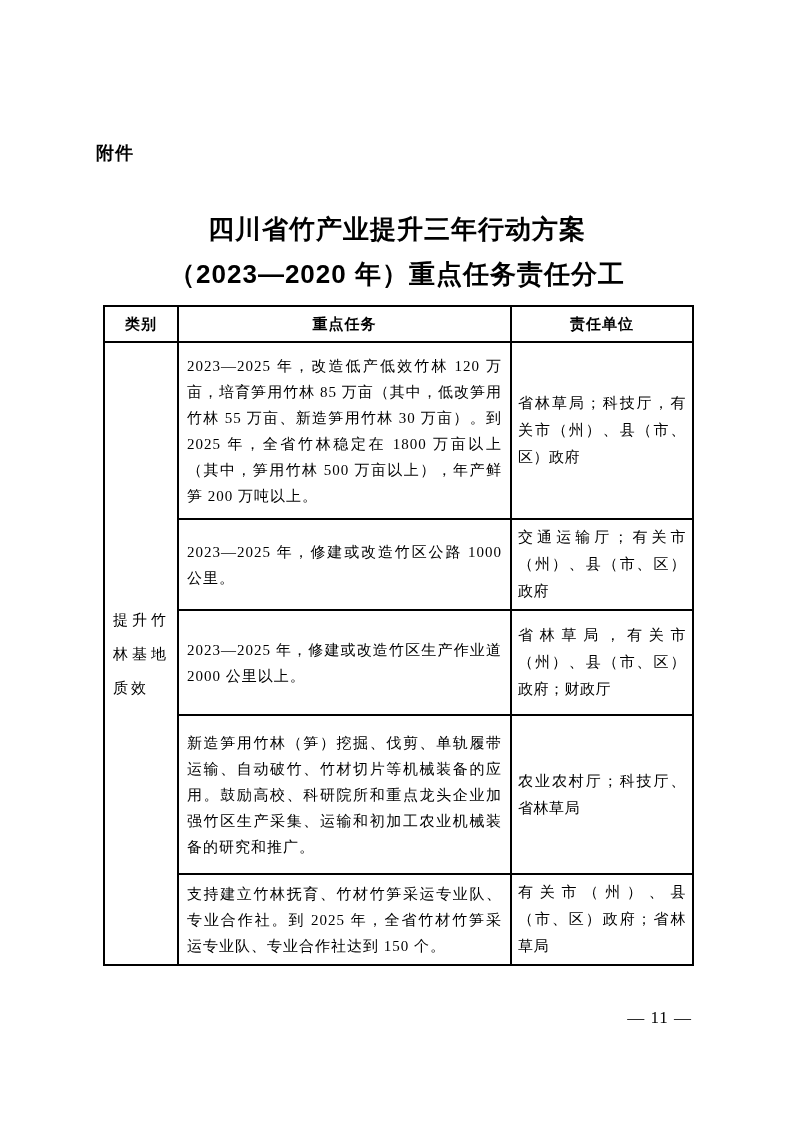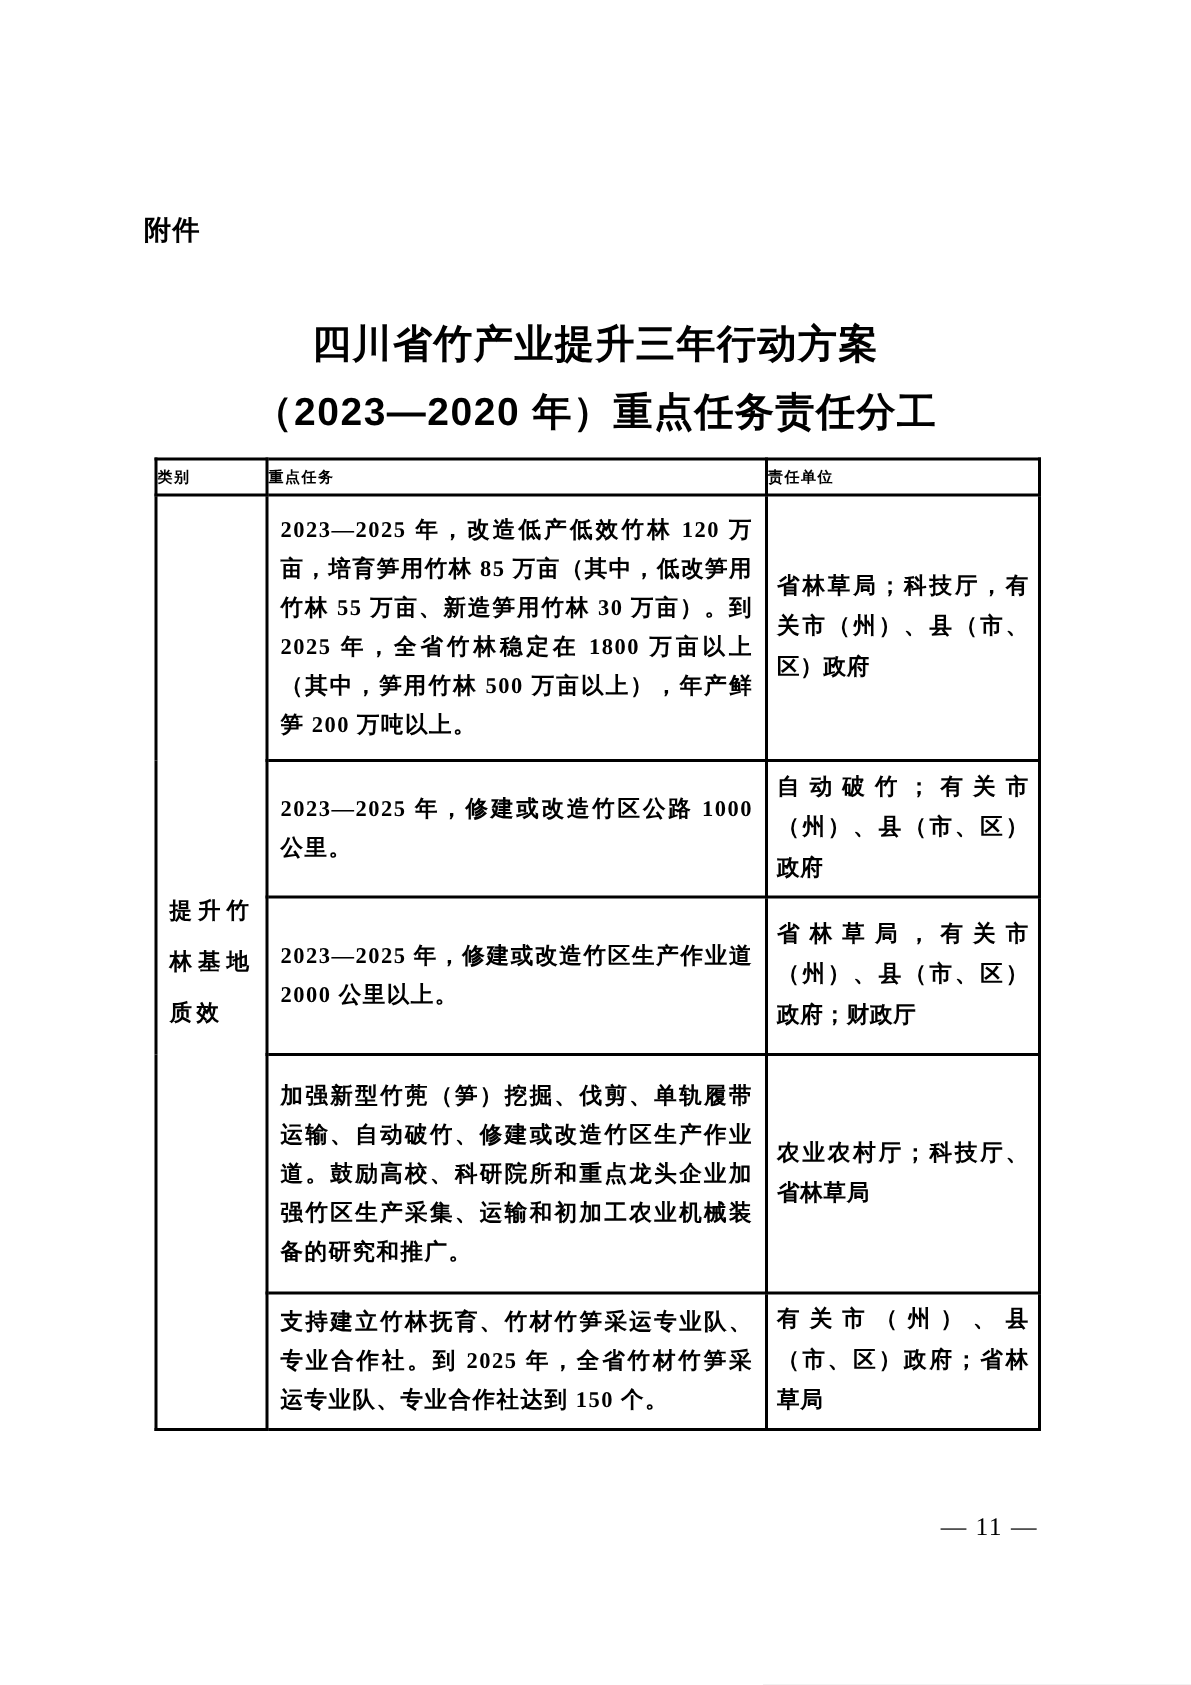--- a/index.html
+++ b/index.html
@@ -40,28 +40,27 @@
     left: 103px;
     top: 305px;
     width: 589px;
     border-collapse: collapse;
     table-layout: fixed;
   }
   table.doc-table th,
   table.doc-table td {
     border: 2px solid #000000;
     vertical-align: middle;
-    font-weight: bold;
   }
   table.doc-table th {
     font-family: "Liberation Sans", sans-serif;
     font-weight: bold;
-    font-size: 10px;
-    height: 24px;
-    text-align: left;
+    font-size: 15px;
+    height: 36px;
+    text-align: center;
     letter-spacing: 1px;
   }
   td.cat {
     font-size: 15px;
     line-height: 34px;
     padding: 0 8px;
     text-align: justify;
     letter-spacing: 3px;
     border-radius: 17px;
   }
@@ -119,28 +118,28 @@
       </tr>
     </thead>
     <tbody>
       <tr class="r1">
         <td class="cat" rowspan="5">提升竹林基地质效</td>
         <td class="task">2023—2025 年，改造低产低效竹林 120 万亩，培育笋用竹林 85 万亩（其中，低改笋用竹林 55 万亩、新造笋用竹林 30 万亩）。到 2025 年，全省竹林稳定在 1800 万亩以上（其中，笋用竹林 500 万亩以上），年产鲜笋 200 万吨以上。</td>
         <td class="unit">省林草局；科技厅，有关市（州）、县（市、区）政府</td>
       </tr>
       <tr class="r2">
         <td class="task">2023—2025 年，修建或改造竹区公路 1000 公里。</td>
-        <td class="unit">自动破竹；有关市（州）、县（市、区）政府</td>
+        <td class="unit">交通运输厅；有关市（州）、县（市、区）政府</td>
       </tr>
       <tr class="r3">
         <td class="task">2023—2025 年，修建或改造竹区生产作业道 2000 公里以上。</td>
         <td class="unit">省林草局，有关市（州）、县（市、区）政府；财政厅</td>
       </tr>
       <tr class="r4">
-        <td class="task">加强新型竹蔸（笋）挖掘、伐剪、单轨履带运输、自动破竹、修建或改造竹区生产作业道。鼓励高校、科研院所和重点龙头企业加强竹区生产采集、运输和初加工农业机械装备的研究和推广。</td>
+        <td class="task">新造笋用竹林（笋）挖掘、伐剪、单轨履带运输、自动破竹、竹材切片等机械装备的应用。鼓励高校、科研院所和重点龙头企业加强竹区生产采集、运输和初加工农业机械装备的研究和推广。</td>
         <td class="unit">农业农村厅；科技厅、省林草局</td>
       </tr>
       <tr class="r5">
         <td class="task">支持建立竹林抚育、竹材竹笋采运专业队、专业合作社。到 2025 年，全省竹材竹笋采运专业队、专业合作社达到 150 个。</td>
         <td class="unit">有关市（州）、县（市、区）政府；省林草局</td>
       </tr>
     </tbody>
   </table>
 
   <div class="pageno">— 11 —</div>

